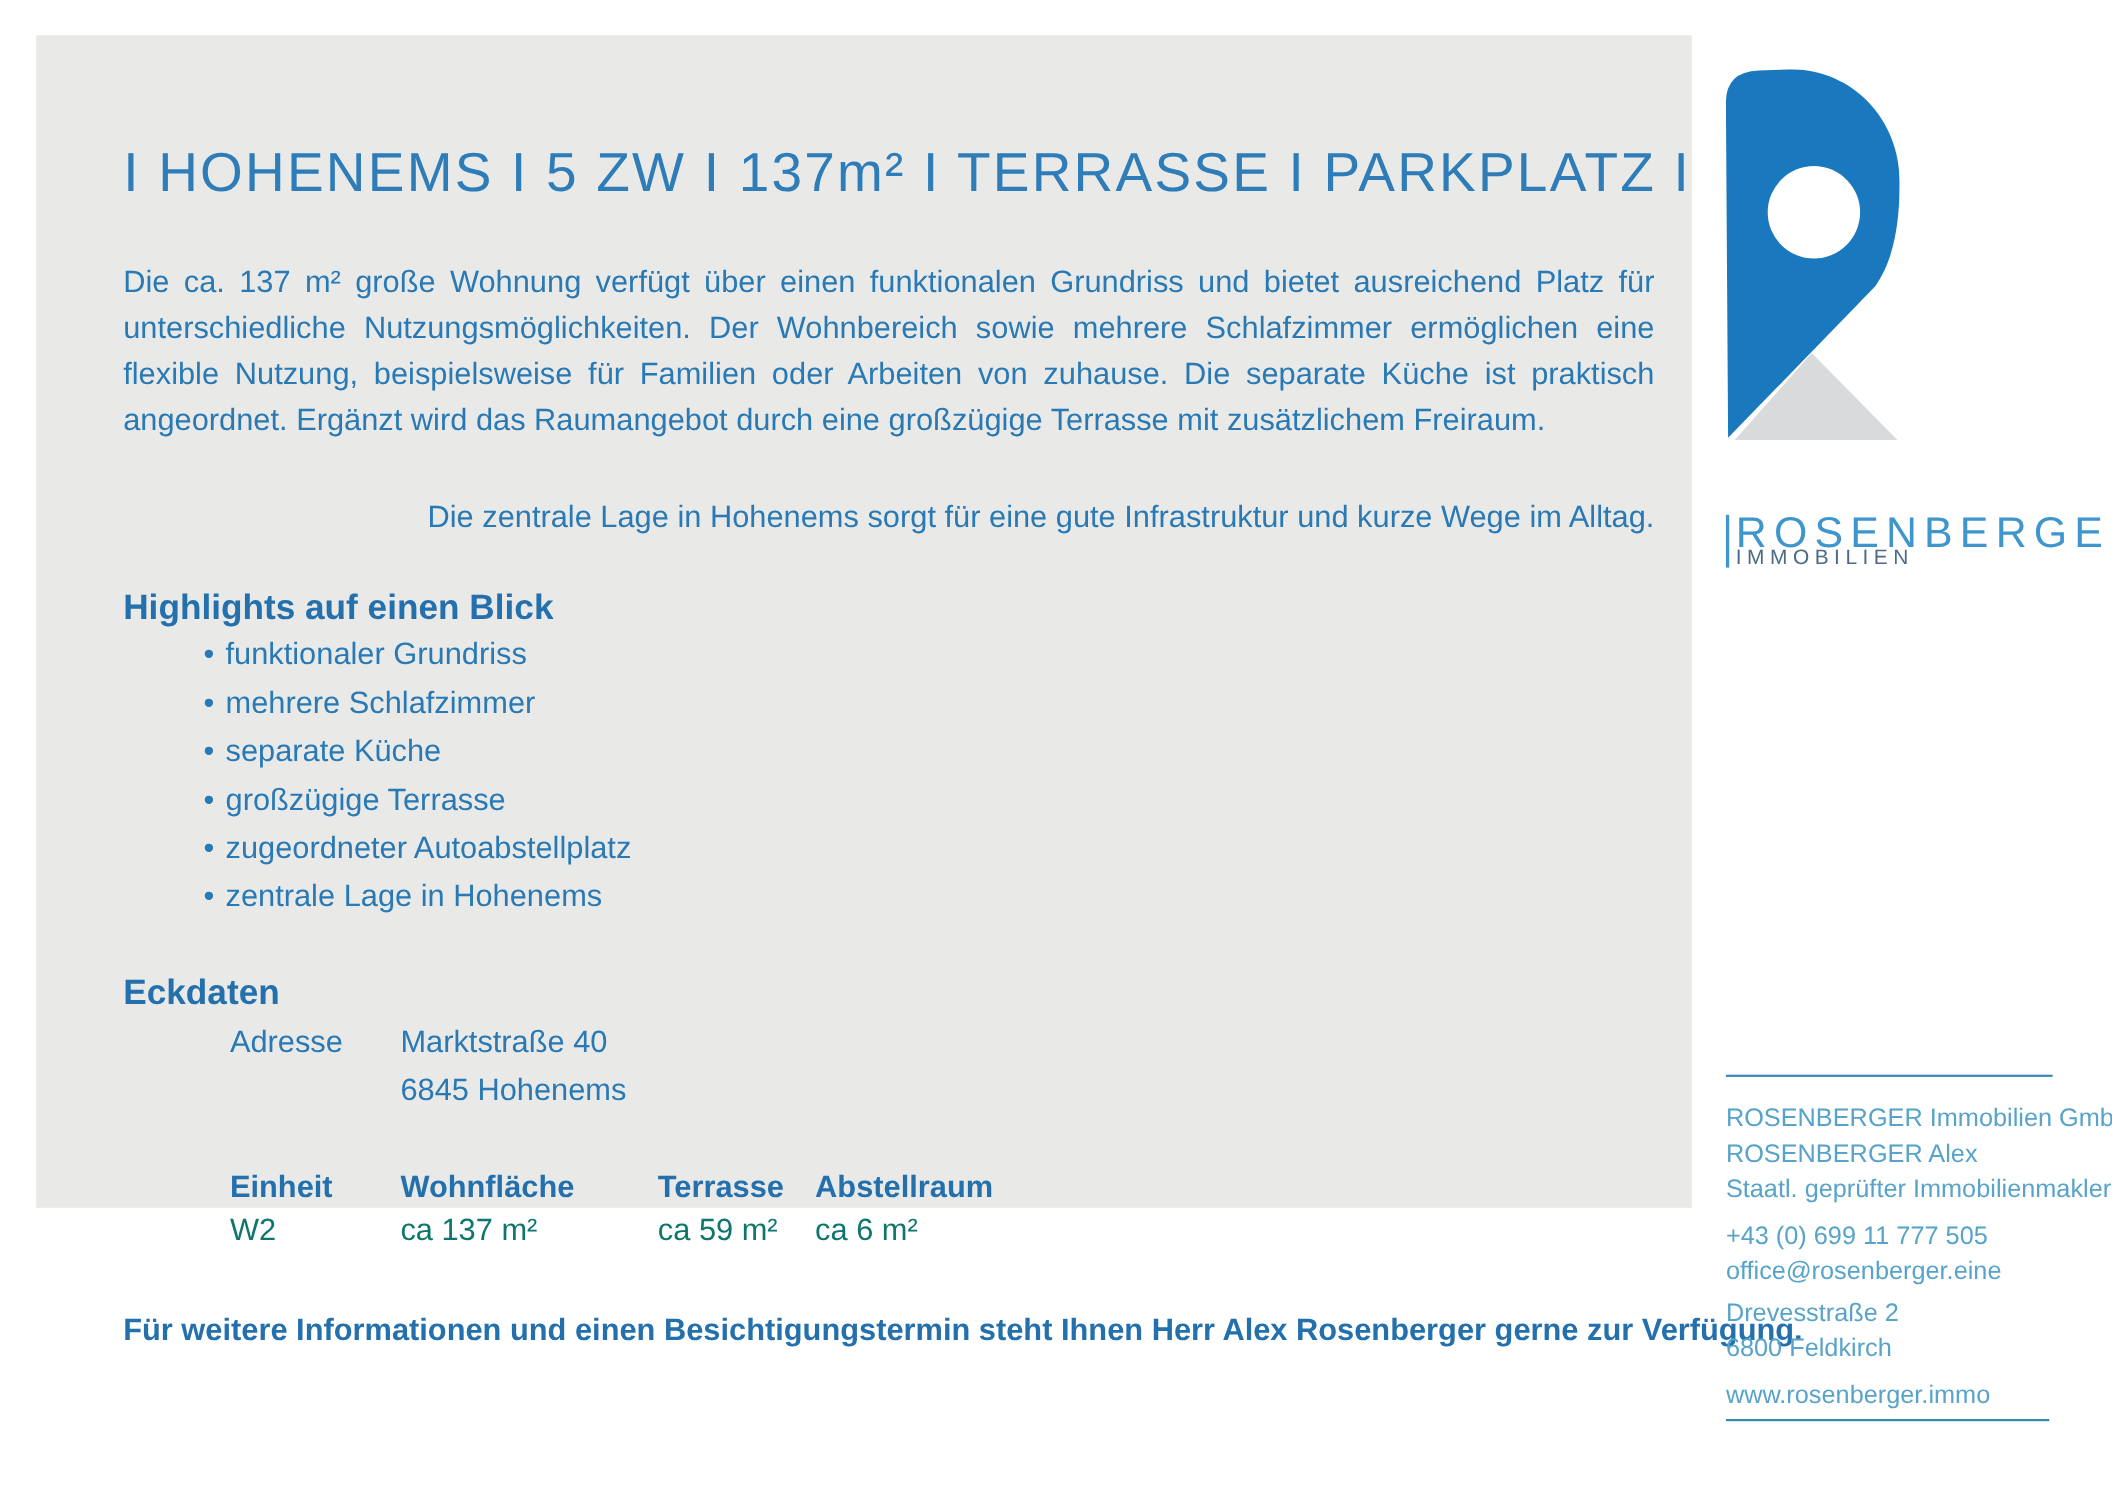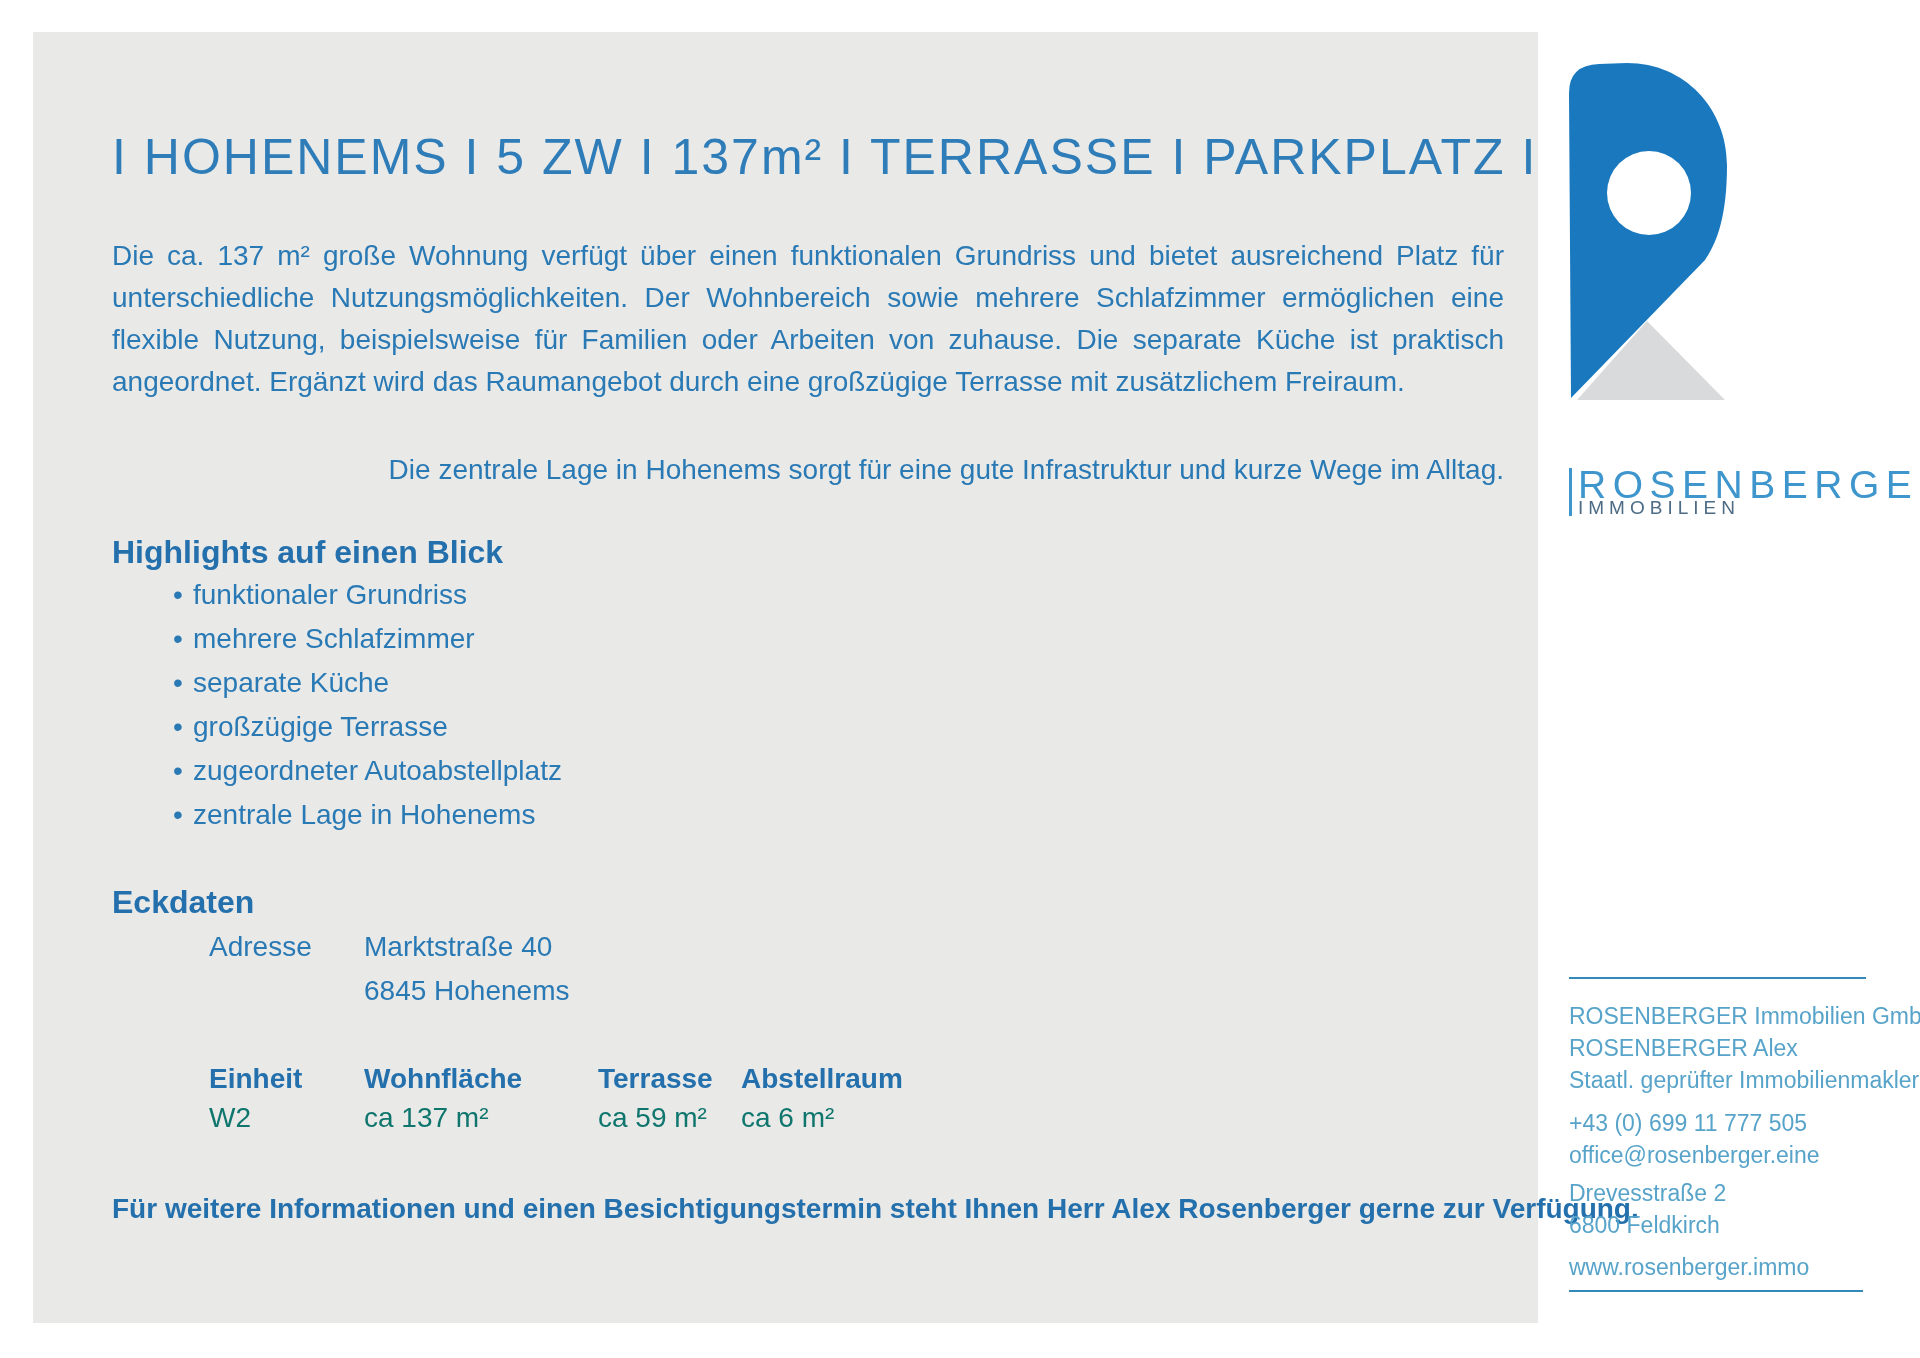--- a/index.html
+++ b/index.html
@@ -1,36 +1,36 @@
 <!DOCTYPE html>
 <html><head>
 <meta charset="utf-8">
 <style>
   * { margin:0; padding:0; box-sizing:border-box; }
   html,body { width:1920px; height:1358px; background:#ffffff;
               font-family:"Liberation Sans", sans-serif; position:relative; overflow:hidden; }
 
-  #main-panel { position:absolute; left:33px; top:32px; width:1505px; height:1291px;
+  #main-panel { position:absolute; left:33px; top:32px; width:1505px; height:1066px;
                 background:#e9e9e8; }
 
   .abs { position:absolute; }
 
   .page-title { left:79px; top:96px; width:1400px; font-size:50px; font-weight:400;
                 letter-spacing:2px; color:#2e7cb8; white-space:nowrap; }
 
   .body-par { left:79px; width:1392px; font-size:28px; line-height:42px; color:#2979b5;
               text-align:justify; }
   #par1 { top:203px; }
   #par2 { top:417px; text-align:right; }
 
   .section-heading { left:79px; font-size:32px; font-weight:700; color:#2470ad; }
   #highlights-heading { top:502px; }
   #eckdaten-heading  { top:852px; }
 
-  #highlights-list { left:77px; top:541px; width:1000px; list-style:none; }
+  #highlights-list { left:89px; top:541px; width:1000px; list-style:none; }
   #highlights-list li { padding-left:63px; font-size:28px; line-height:44px; color:#2979b5; }
   #highlights-list .dot { display:inline-block; width:20px; }
 
   .ek-label  { left:176px; font-size:28px; color:#2979b5; }
   .ek-value  { left:331px; font-size:28px; color:#2979b5; }
   #addr-row1 { top:899px; }
   #addr-row2 { top:943px; }
 
   .col-1 { left:176px; } .col-2 { left:331px; } .col-3 { left:565px; } .col-4 { left:708px; }
   .th { top:1031px; font-size:28px; font-weight:700; color:#2470ad; }

